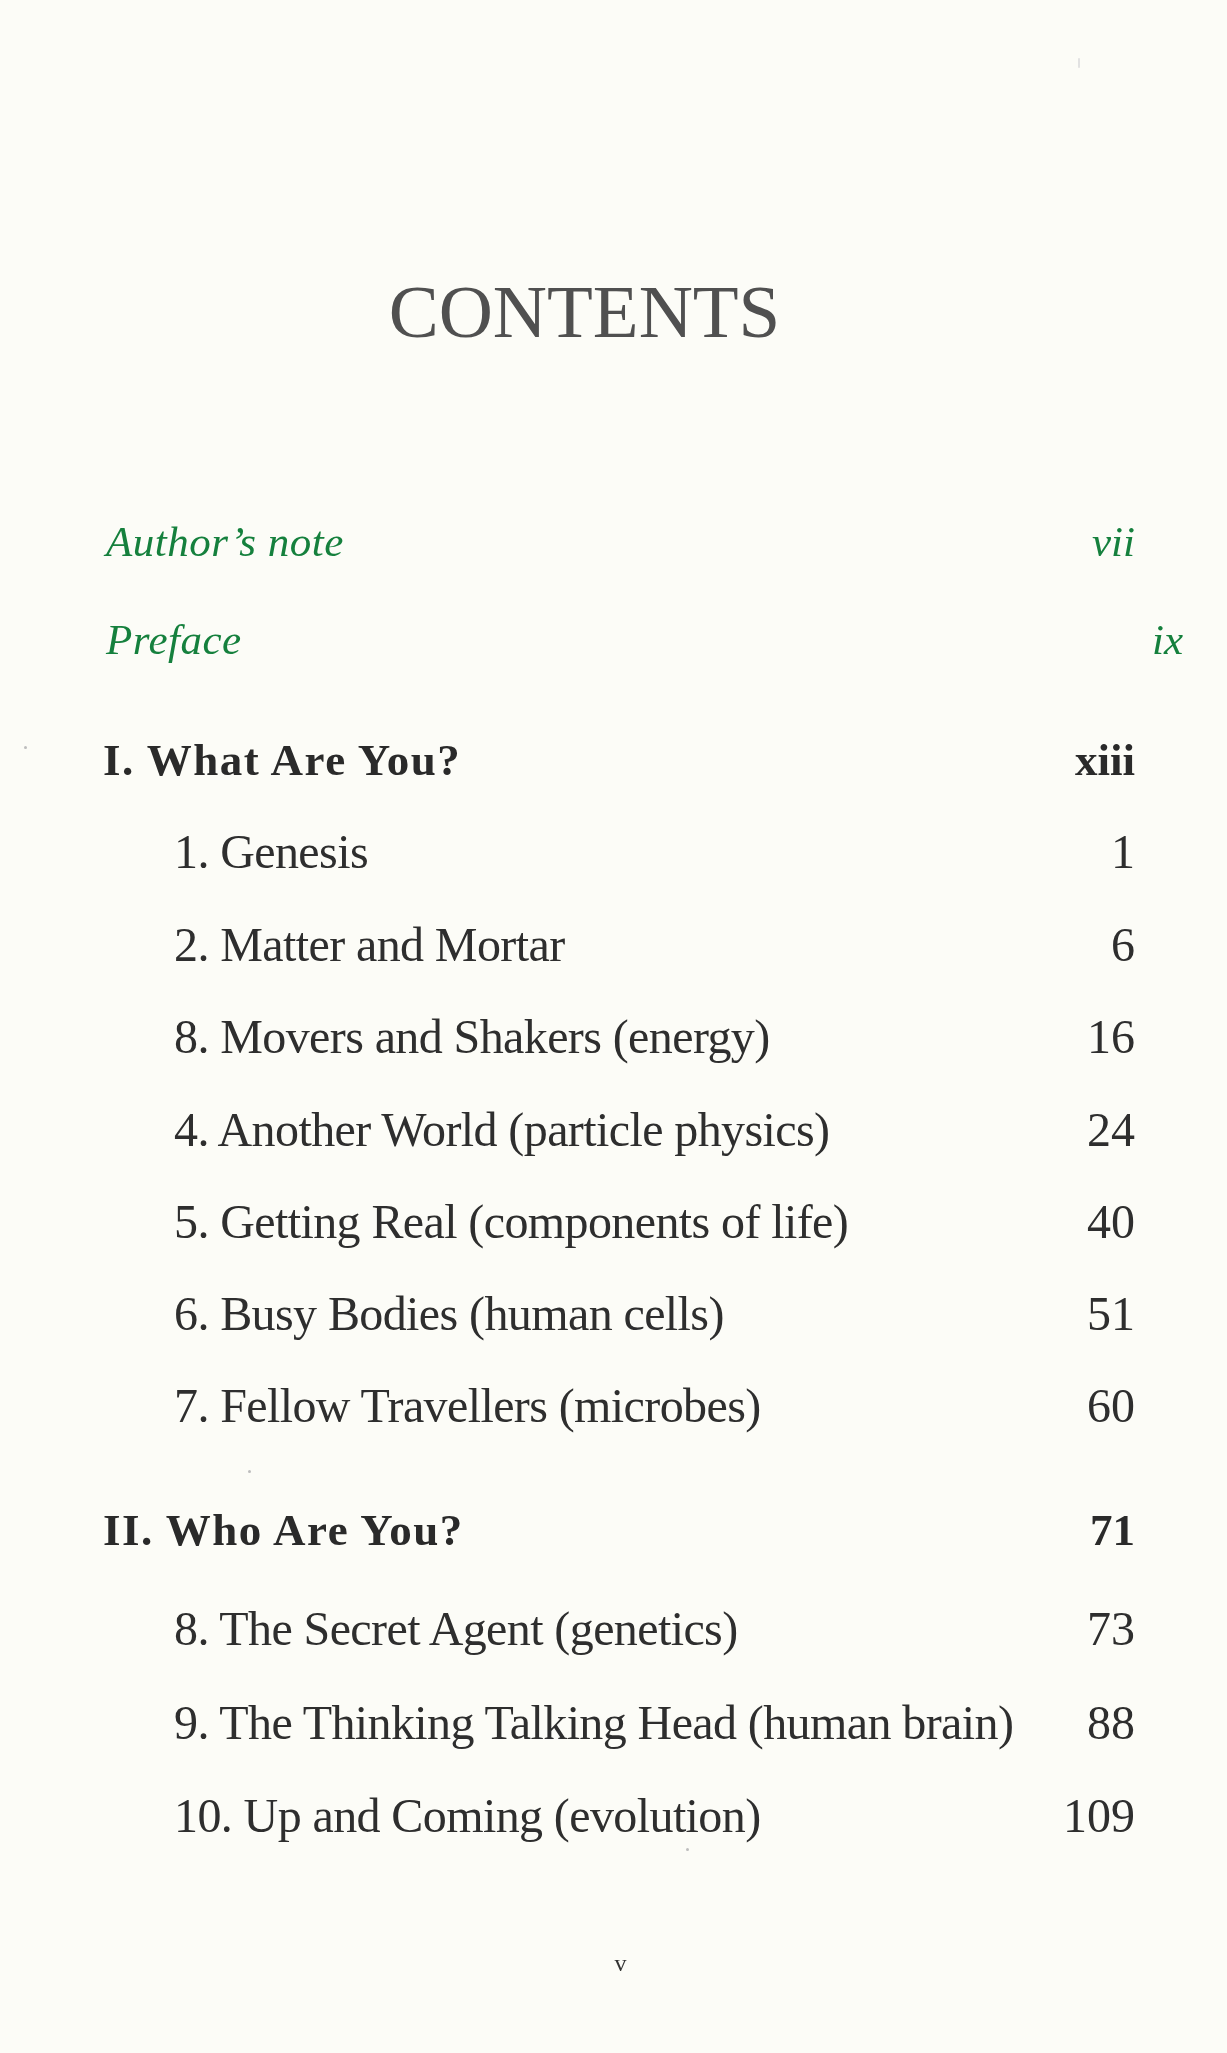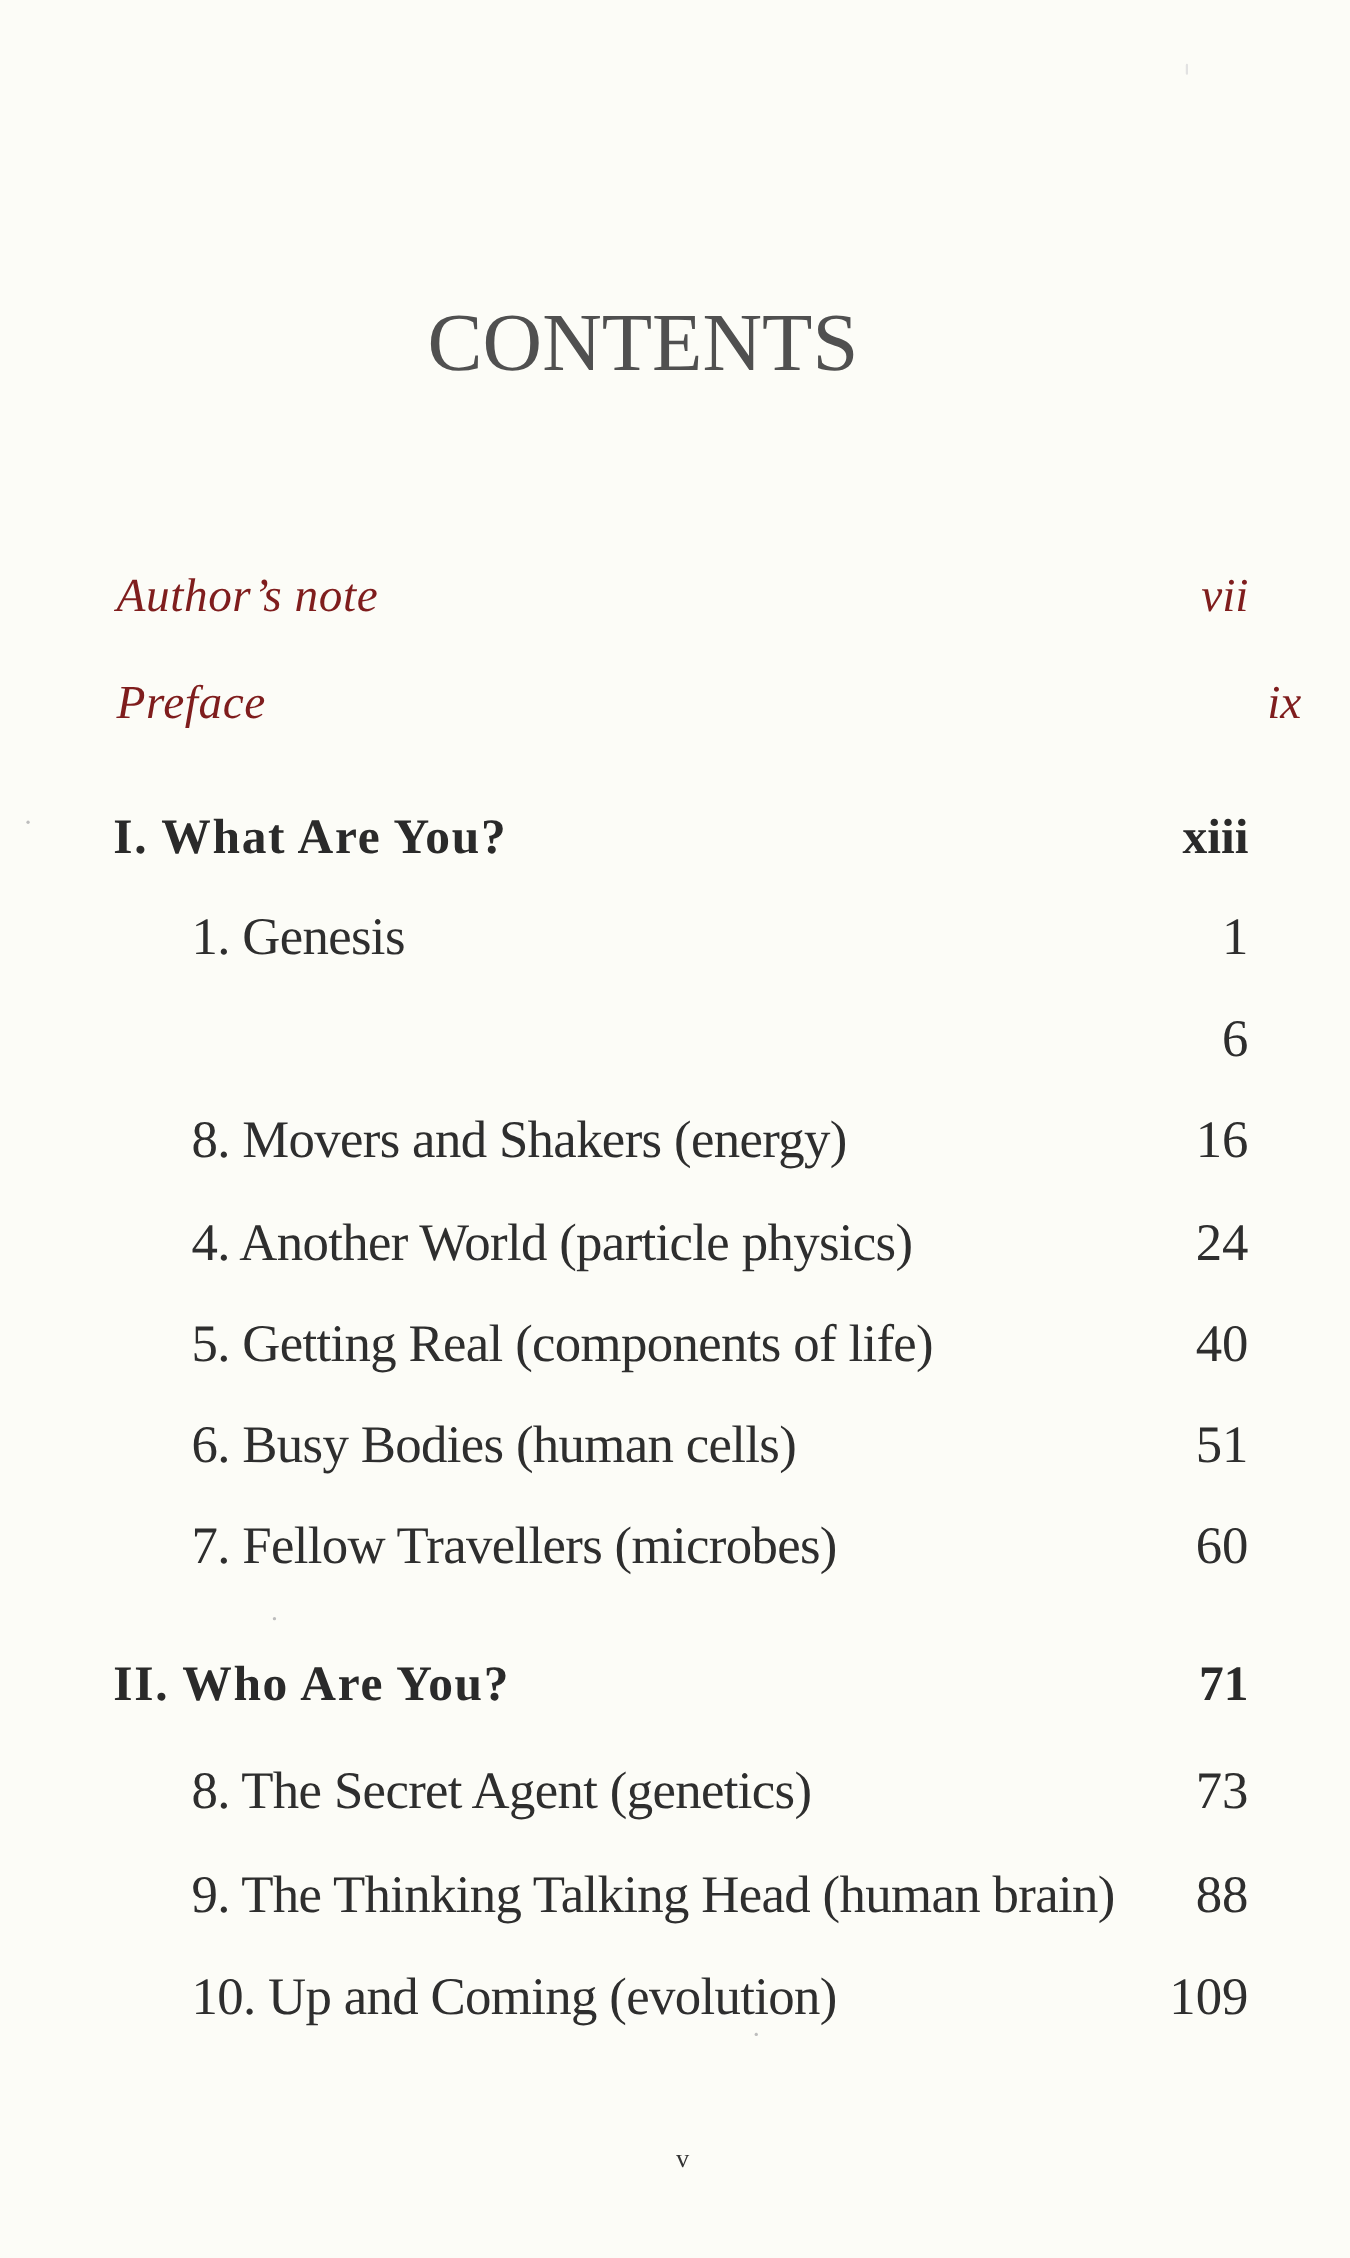--- a/index.html
+++ b/index.html
@@ -45,21 +45,21 @@
       position: absolute;
       bottom: 0;
       right: 92px;
       white-space: nowrap;
       line-height: 1;
       text-align: right;
     }
     .front .label, .front .page {
       font-style: italic;
       font-size: 43px;
-      color: #7f1d1d;
+      color: #15803d;
     }
     .front .label { left: 106px; letter-spacing: 0.5px; }
     .part .label, .part .page {
       font-weight: bold;
       font-size: 45px;
       color: #2a2a2a;
     }
     .part .label { left: 103px; letter-spacing: 1.5px; }
     .chapter .label, .chapter .page {
       font-size: 48px;
@@ -101,20 +101,21 @@
 
 <div class="row part" style="top:723px;">
   <span class="label">I. What Are You?</span>
   <span class="page">xiii</span>
 </div>
 <div class="row chapter" style="top:816px;">
   <span class="label">1. Genesis</span>
   <span class="page">1</span>
 </div>
 <div class="row chapter" style="top:909px;">
+  <span class="label">2. Matter and Mortar</span>
   <span class="page">6</span>
 </div>
 <div class="row chapter" style="top:1001px;">
   <span class="label">8. Movers and Shakers (energy)</span>
   <span class="page">16</span>
 </div>
 <div class="row chapter" style="top:1094px;">
   <span class="label">4. Another World (particle physics)</span>
   <span class="page">24</span>
 </div>

